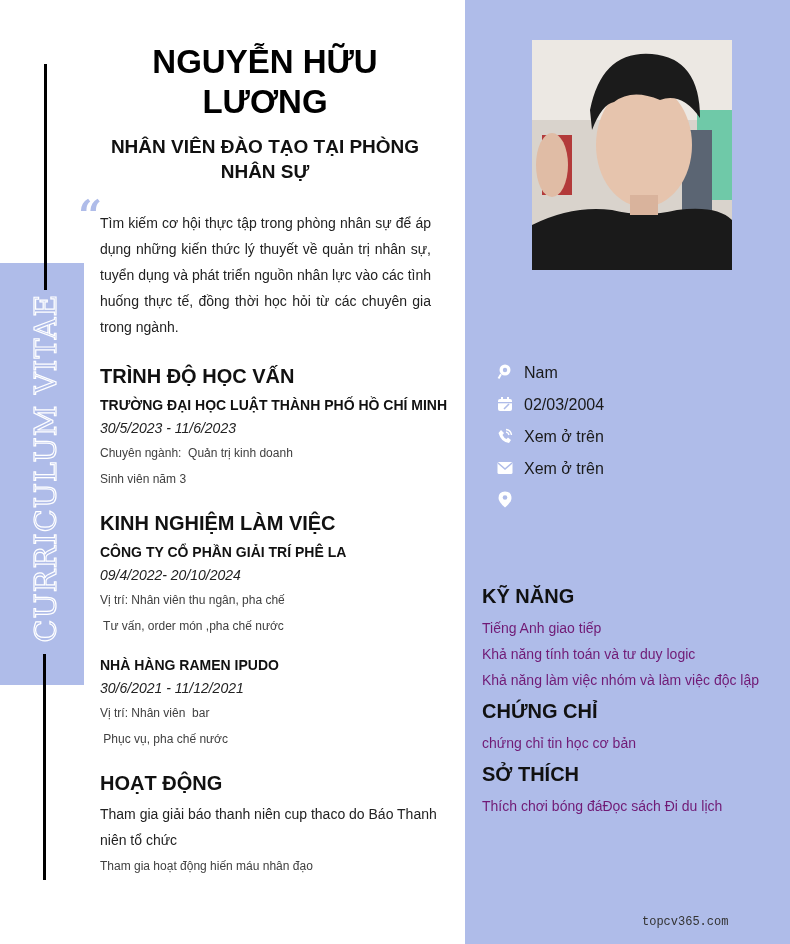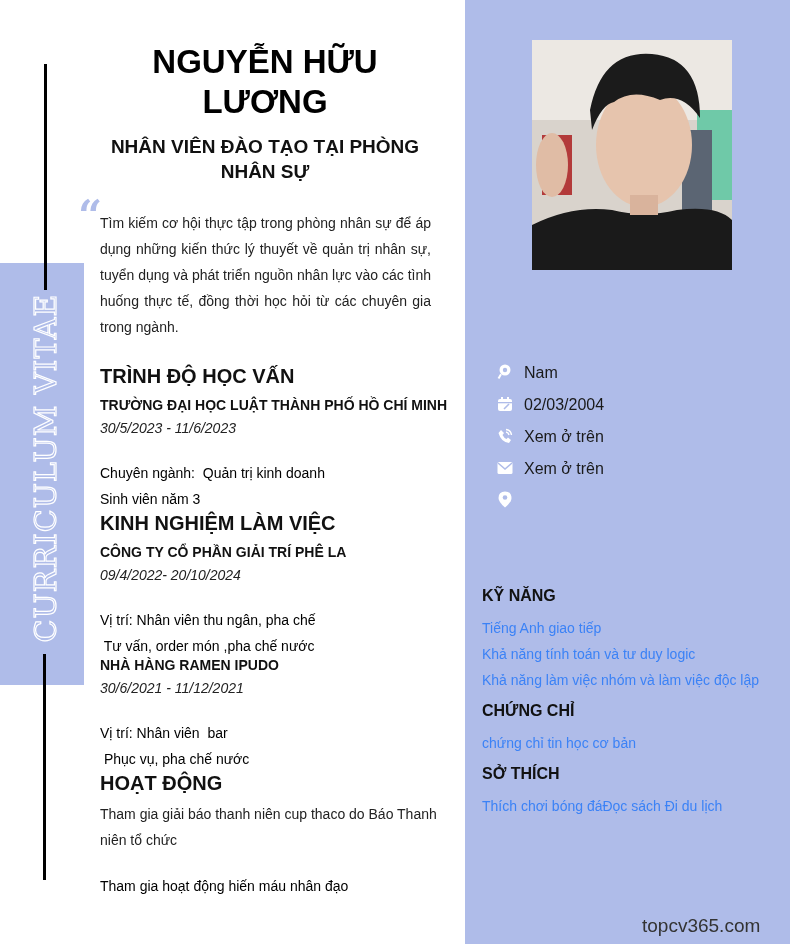--- a/index.html
+++ b/index.html
@@ -25,35 +25,35 @@
            font-size: 19px; font-weight: bold; line-height: 25px; color: #111; }
 
   .quote-mark { position: absolute; left: 78px; top: 196px; font-family: "DejaVu Serif", serif;
                 font-size: 42px; font-weight: bold; color: #afbce9; line-height: 1; }
   .objective { position: absolute; left: 100px; top: 210px; width: 331px; font-size: 14px;
                line-height: 26px; text-align: justify; color: #222; }
 
   .sec-h { position: absolute; font-size: 20px; font-weight: bold; color: #111; line-height: 24px; }
   .org { position: absolute; font-size: 14px; font-weight: bold; color: #111; line-height: 18px; }
   .date { position: absolute; font-size: 14px; font-style: italic; color: #222; line-height: 18px; }
-  .txt { position: absolute; font-size: 14px; color: #000000; line-height: 18px; white-space: pre; margin-top: 20px; }
+  .txt { position: absolute; font-size: 12px; color: #404040; line-height: 18px; white-space: pre; }
   .txt-wrap { position: absolute; font-size: 14px; color: #222; line-height: 26px; width: 340px; }
 
   .photo { position: absolute; left: 532px; top: 40px; width: 200px; height: 230px; overflow: hidden;
            background: #2b2b2b; }
 
   .info-row { position: absolute; left: 496px; width: 270px; display: flex; align-items: flex-start; }
   .info-icon { width: 17px; height: 17px; margin-top: 2px; flex-shrink: 0; display: flex; align-items: center; justify-content: center; }
   .info-text { margin-left: 11px; font-size: 16px; color: #1a1a1a; line-height: 24px; }
 
-  .r-h { position: absolute; left: 482px; font-size: 16px; font-weight: bold; color: #111; line-height: 24px; }
-  .r-txt { position: absolute; left: 482px; font-size: 14px; color: #3b82f6; line-height: 18px; white-space: nowrap; }
+  .r-h { position: absolute; left: 482px; font-size: 20px; font-weight: bold; color: #111; line-height: 24px; }
+  .r-txt { position: absolute; left: 482px; font-size: 14px; color: #701a75; line-height: 18px; white-space: nowrap; }
 
-  .footer { position: absolute; left: 642px; top: 915px; font-family: Liberation Sans, sans-serif;
-            font-size: 19px; color: #333; }
+  .footer { position: absolute; left: 642px; top: 915px; font-family: Liberation Mono, monospace;
+            font-size: 12px; color: #333; }
 </style>
 </head>
 <body>
 
 <div class="right-col"></div>
 
 <div class="vline top"></div>
 <div class="cv-block"></div>
 <div class="vline bottom"></div>
 <div class="cv-label">CURRICULUM VITAE</div>

